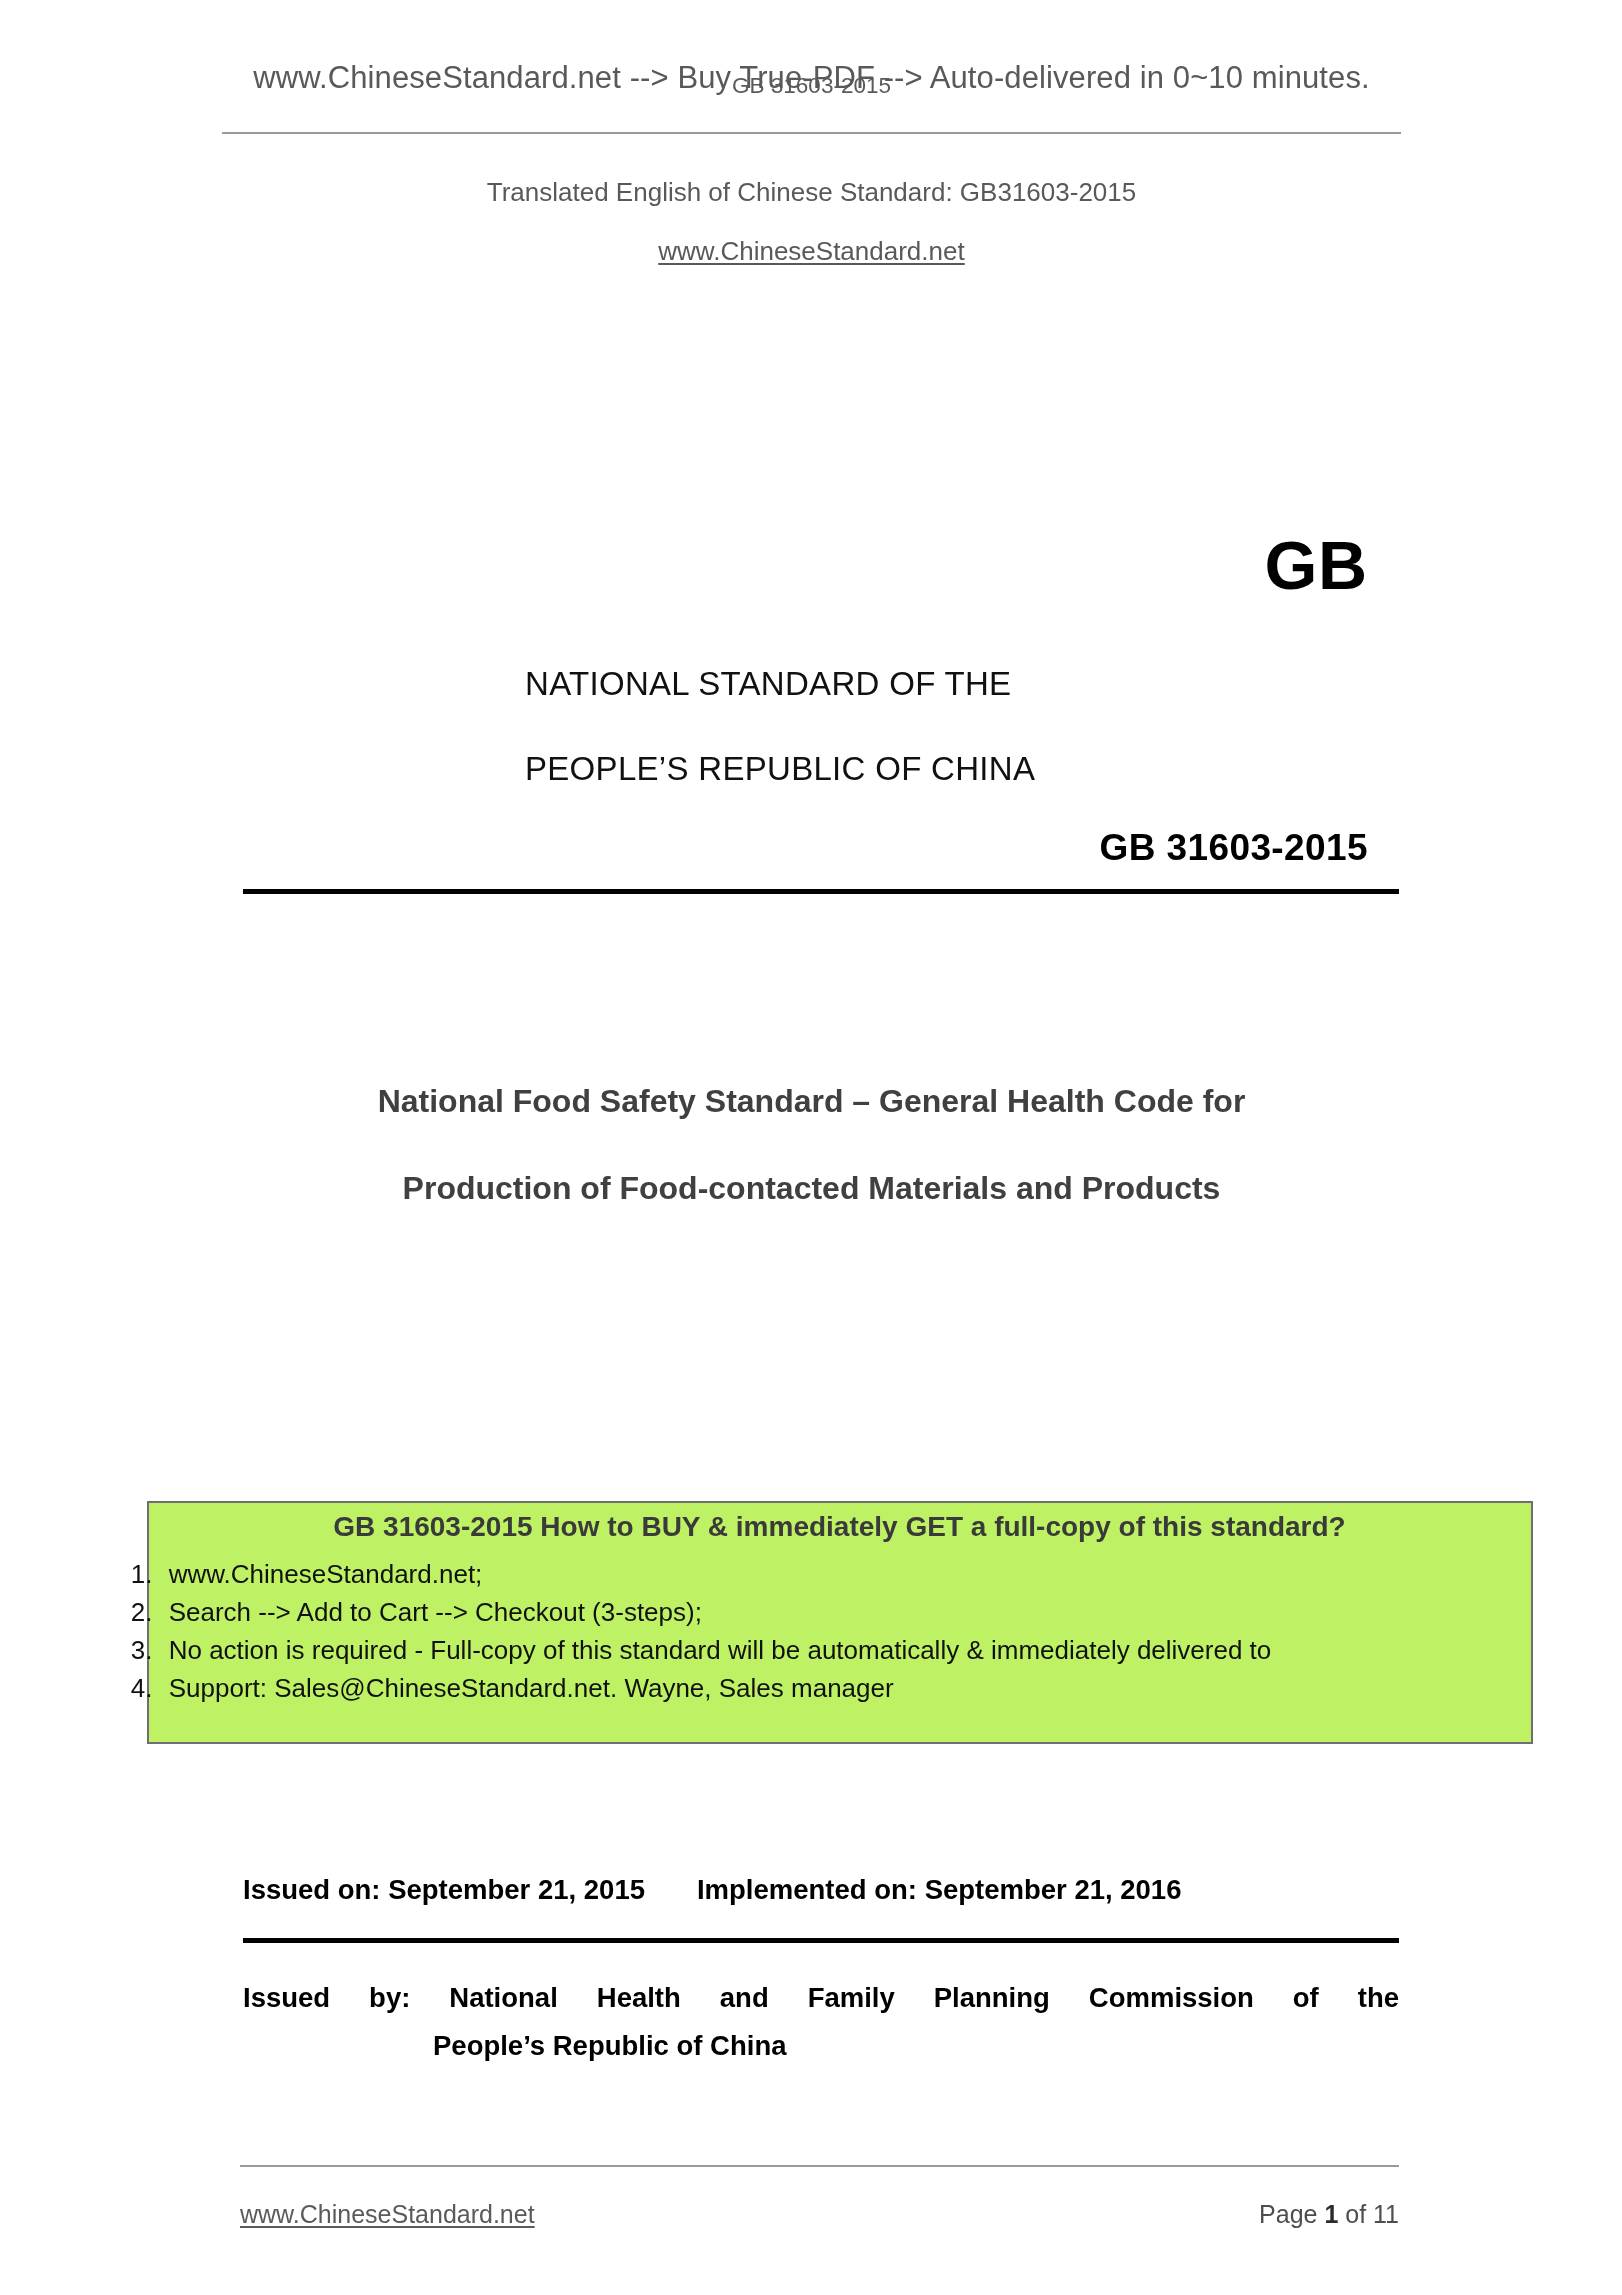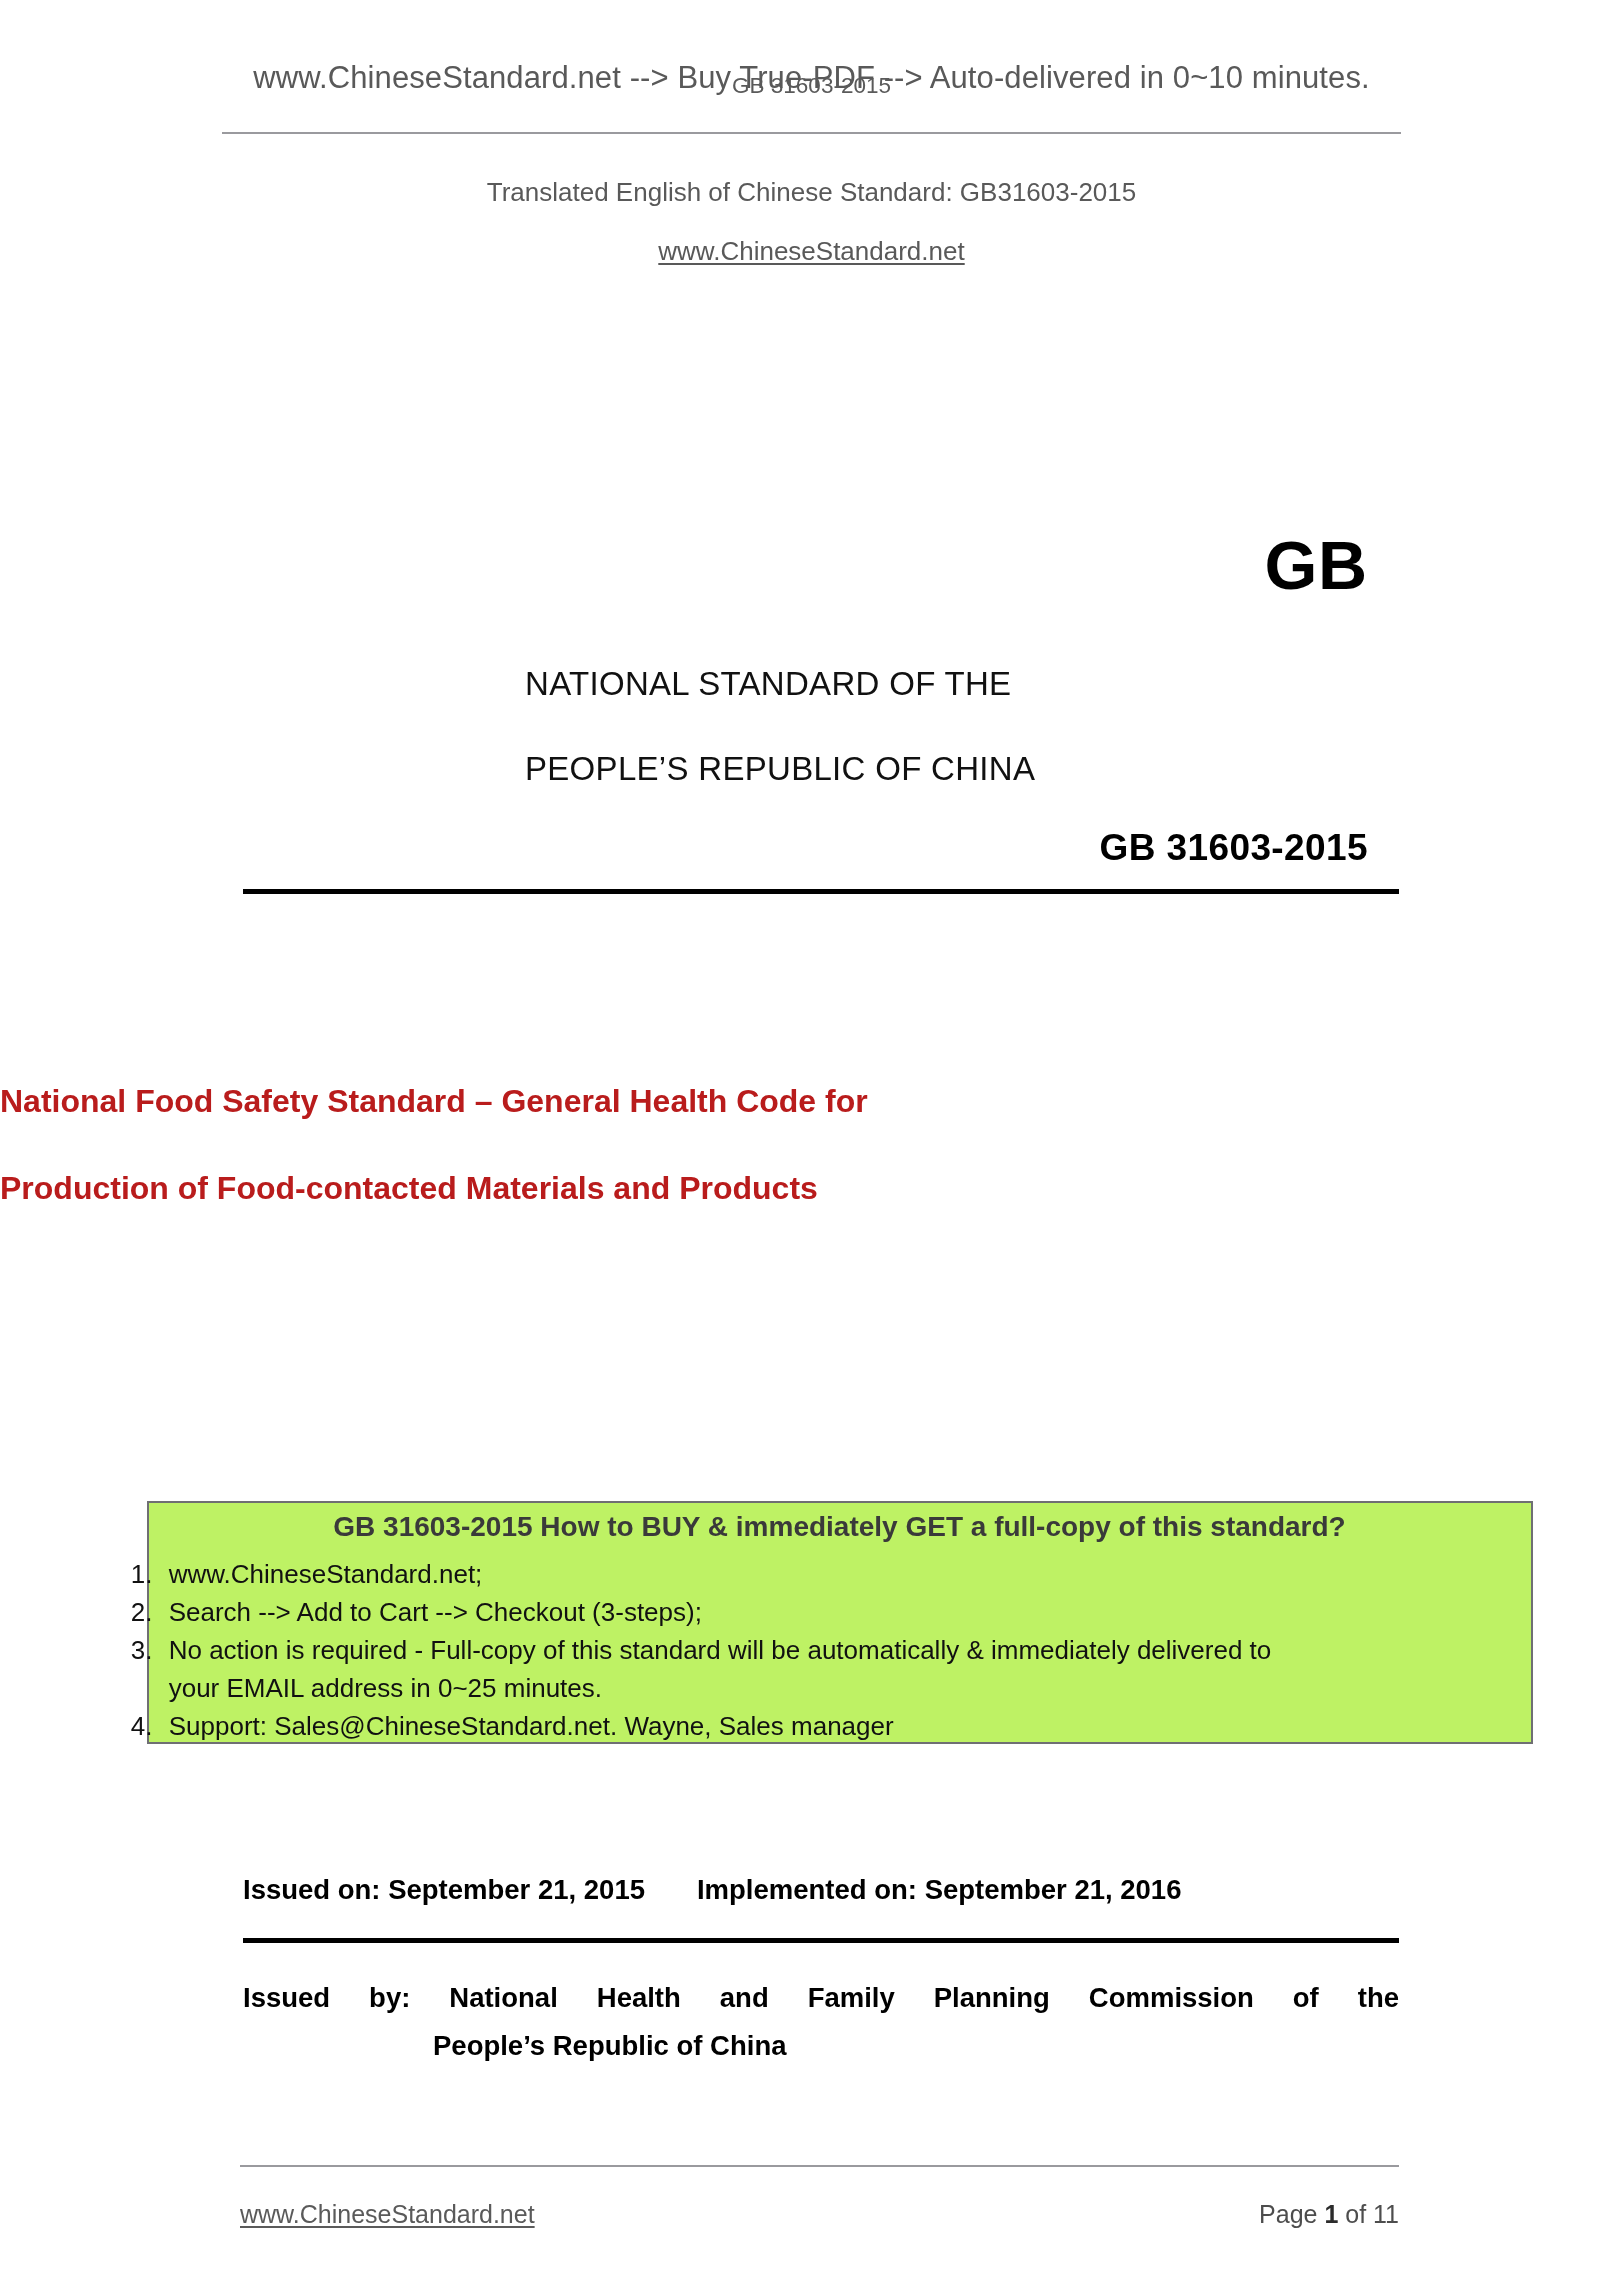--- a/index.html
+++ b/index.html
@@ -122,24 +122,24 @@
     border-top: 5.8px solid #000;
   }
   .rule-under-std { left: 243px; top: 889px; width: 1156px; }
   .rule-under-dates { left: 243px; top: 1938px; width: 1156px; }
 
   
   .doc-title {
     position: absolute;
     left: 0;
     width: 1623px;
-    text-align: left;
+    text-align: center;
     font-size: 32px;
     font-weight: bold;
-    color: #b91c1c;
+    color: #404040;
     white-space: nowrap;
   }
   .doc-title-1 { top: 1083px; }
   .doc-title_2 { top: 1170px; }
 
   
   .buybox {
     position: absolute;
     left: 147px;
     top: 1501px;
@@ -270,21 +270,20 @@
         <span class="buytxt">www.ChineseStandard.net;</span>
       </div>
       <div class="buyrow">
         <span class="buynum">2.</span>
         <span class="buytxt">Search --&gt; Add to Cart --&gt; Checkout (3-steps);</span>
       </div>
       <div class="buyrow">
         <span class="buynum">3.</span>
         <span class="buytxt">No action is required  - Full-copy of this standard will be automatically &amp; immediately delivered to</span>
       </div>
-      <div class="buycont">your EMAIL address in 0~25 minutes.</div>
       <div class="buyrow">
         <span class="buynum">4.</span>
         <span class="buytxt">Support: Sales@ChineseStandard.net. Wayne, Sales manager</span>
       </div>
     </div>
   </div>
 
   <div class="dates">
     <span>Issued on: September 21, 2015</span><span class="d-gap"></span><span>Implemented on: September 21, 2016</span>
   </div>

